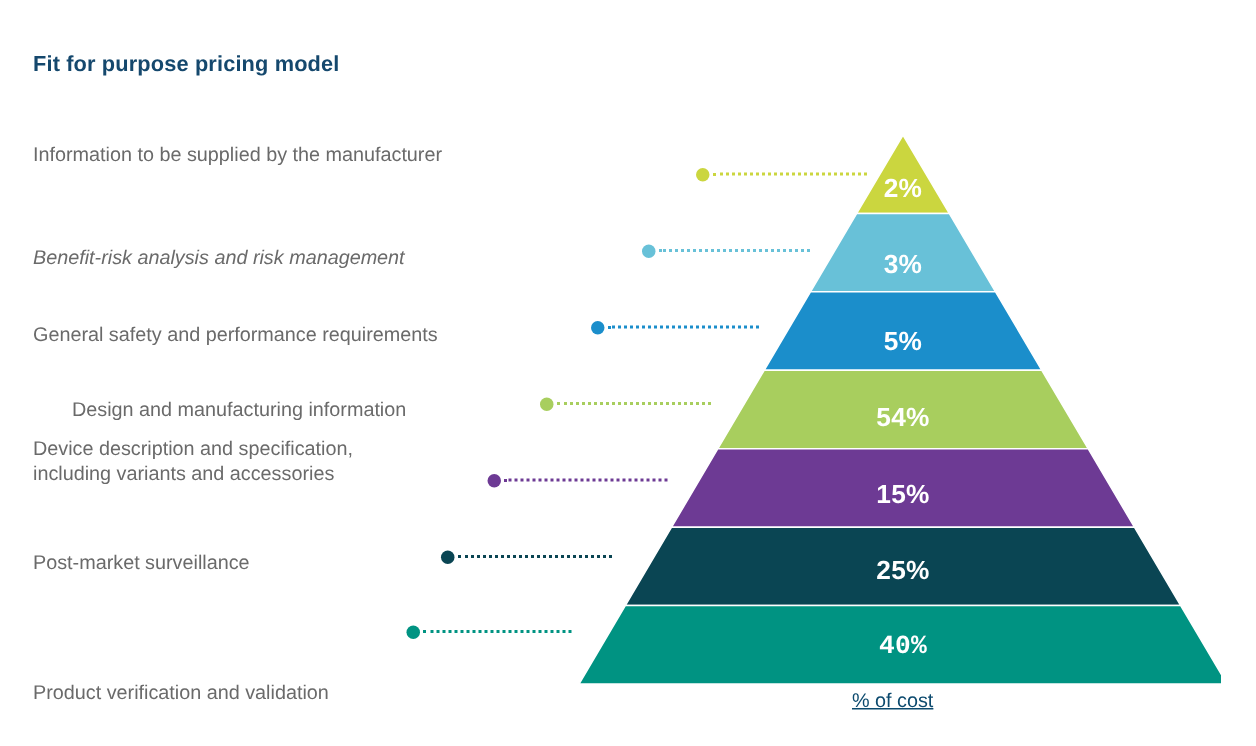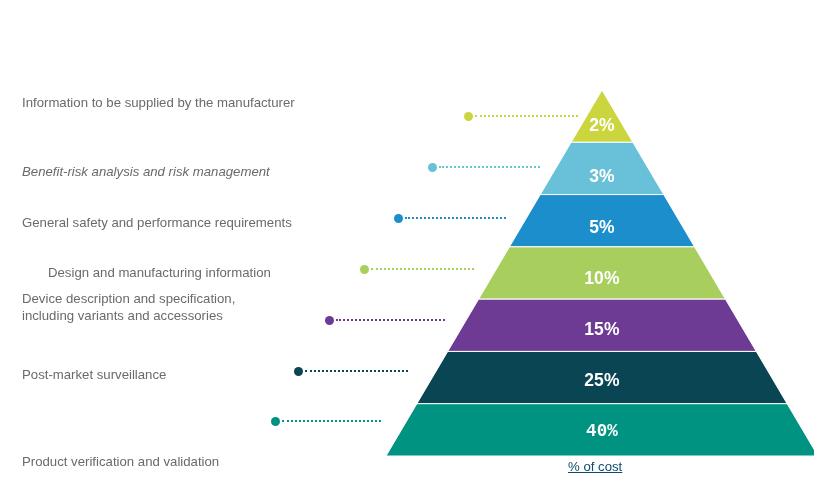--- a/index.html
+++ b/index.html
@@ -95,20 +95,21 @@
     color: #0c4a6e;
     white-space: nowrap;
     text-decoration: underline;
   }
 </style>
 </head>
 <body>
 
 <div id="canvas">
 
+  <div id="chart-title">Fit for purpose pricing model</div>
 
   <div id="labels-layer">
       <div class="row-label" style="top: 94px;">Information to be supplied by the manufacturer</div>
       <div class="row-label" style="top: 163px; font-style: italic;">Benefit-risk analysis and risk management</div>
       <div class="row-label" style="top: 214px;">General safety and performance requirements</div>
       <div class="row-label" style="top: 264px; margin-left: 26px;">Design and manufacturing information</div>
       <div class="row-label" style="top: 290px;">Device description and specification,
 including variants and accessories</div>
       <div class="row-label" style="top: 366px;">Post-market surveillance</div>
       <div class="row-label" style="top: 417px; margin-top: 36px;">Product verification and validation</div>
@@ -152,21 +153,21 @@
         <polygon points="162.28571428571428,106.57142857142857 285.7142857142857,106.57142857142857 316.57142857142856,158.85714285714286 131.42857142857142,158.85714285714286" fill="#1b8ecb" stroke="#ffffff" stroke-width="1"></polygon>
         <polygon points="131.42857142857142,158.85714285714286 316.57142857142856,158.85714285714286 347.42857142857144,211.14285714285714 100.57142857142858,211.14285714285714" fill="#a8ce5e" stroke="#ffffff" stroke-width="1"></polygon>
         <polygon points="100.57142857142858,211.14285714285714 347.42857142857144,211.14285714285714 378.2857142857143,263.42857142857144 69.71428571428572,263.42857142857144" fill="#6d3a94" stroke="#ffffff" stroke-width="1"></polygon>
         <polygon points="69.71428571428572,263.42857142857144 378.2857142857143,263.42857142857144 409.14285714285717,315.7142857142857 38.85714285714283,315.7142857142857" fill="#0a4553" stroke="#ffffff" stroke-width="1"></polygon>
         <polygon points="38.85714285714283,315.7142857142857 409.14285714285717,315.7142857142857 440,368 8,368" fill="#009382" stroke="#ffffff" stroke-width="1"></polygon>
       </svg>
     <div id="values-layer">
         <div class="tier-value" style="left: 164px; top: 27px;">2%</div>
         <div class="tier-value" style="left: 164px; top: 78px;">3%</div>
         <div class="tier-value" style="left: 164px; top: 129px;">5%</div>
-        <div class="tier-value" style="left: 164px; top: 180px;">10%</div>
+        <div class="tier-value" style="left: 164px; top: 180px;">54%</div>
         <div class="tier-value" style="left: 164px; top: 231px;">15%</div>
         <div class="tier-value" style="left: 164px; top: 282px;">25%</div>
         <div class="tier-value" style="left: 164px; top: 333px; font-family: Liberation Mono, monospace;">40%</div>
       </div>
   </div>
 
   <div id="axis-caption">% of cost</div>
 
 </div>
 

